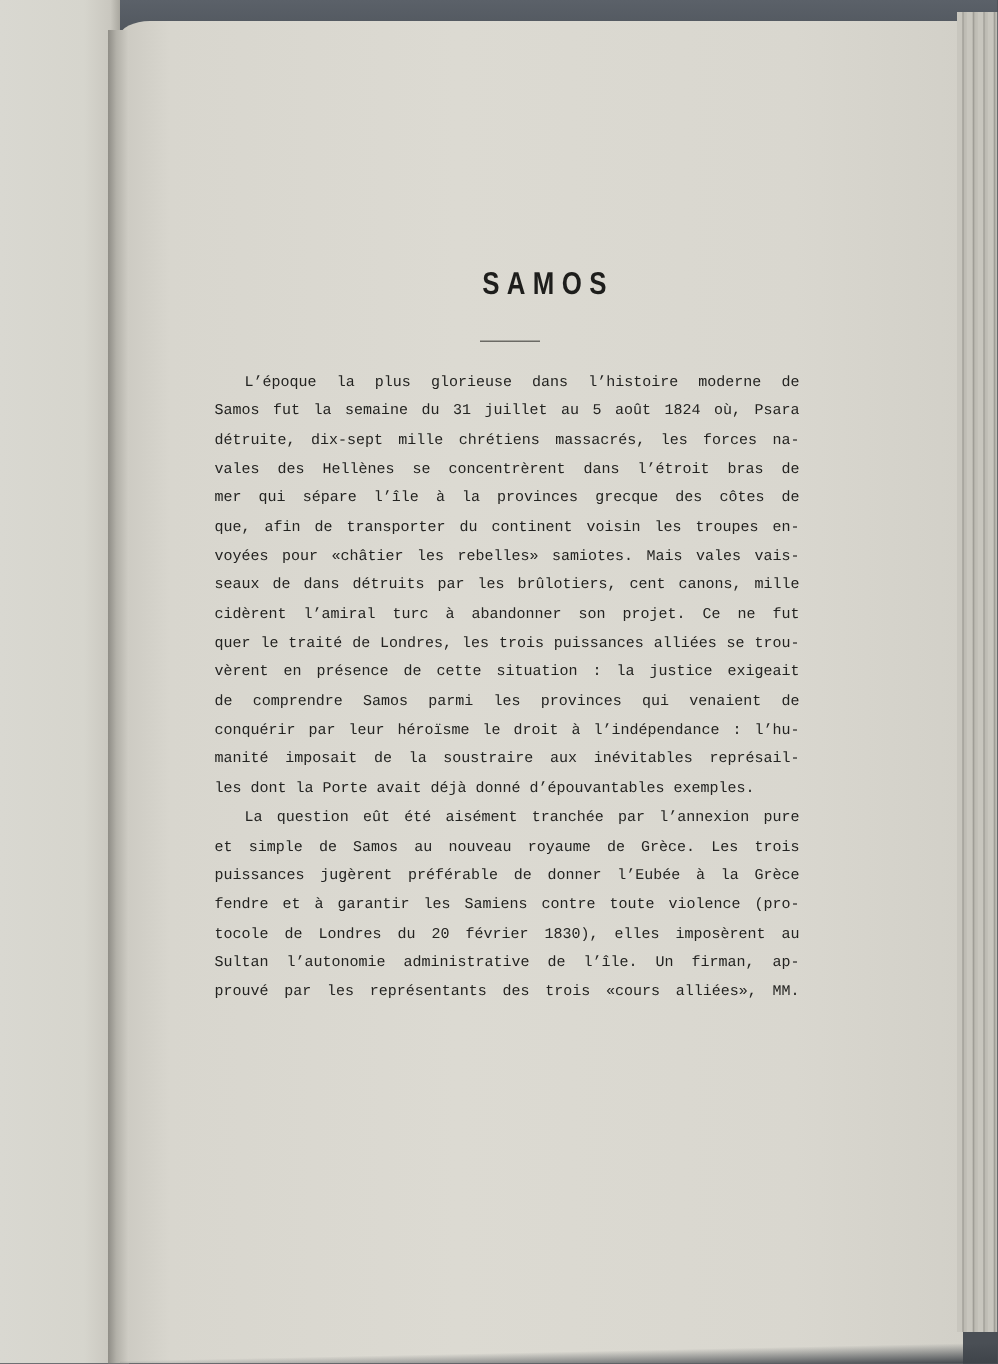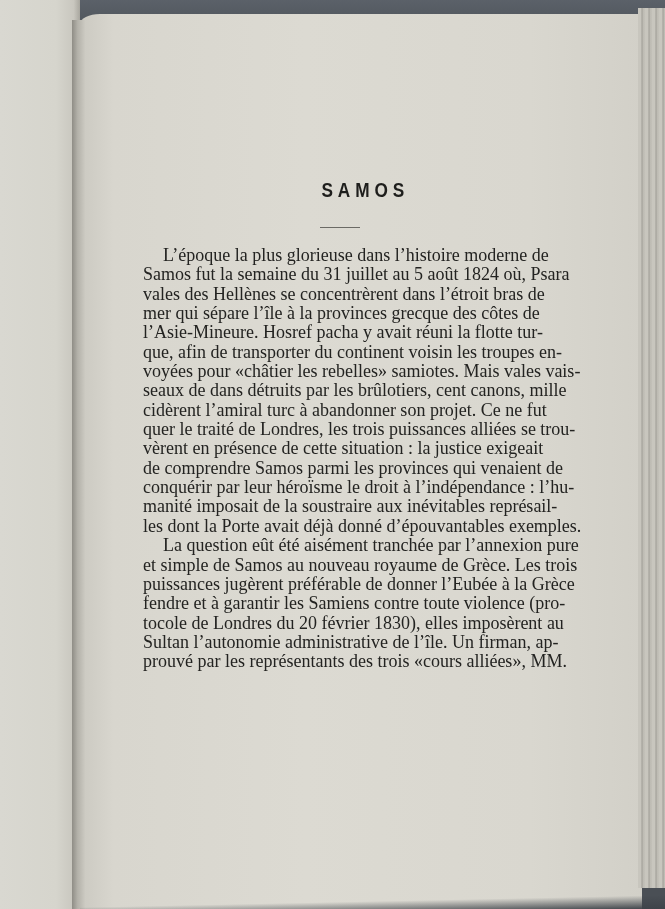--- a/index.html
+++ b/index.html
@@ -45,22 +45,23 @@
     transform: scaleX(0.82);
     transform-origin: 305px 0;
   }
   .title-rule {
     position: absolute; left: 320px; top: 227px; width: 40px; height: 1px;
     background: #6b6a65;
   }
   .body-text {
     position: absolute; left: 143px; top: 246px; width: 390px;
     color: #232321;
-    font-size: 18px;
+    font-size: 10px;
     line-height: 19.35px;
+    font-family: Liberation Mono, monospace;
   }
   .line {
     display: block; white-space: nowrap;
     text-align: justify; text-align-last: justify;
     height: 19.35px;
   }
   .line.indent { padding-left: 20px; }
   .line.last { text-align-last: left; }
 </style>
 </head>
@@ -73,23 +74,23 @@
 <div class="page-edges"></div>
 <div class="bottom-shadow"></div>
 
 <div class="chapter-title">SAMOS</div>
 <div class="title-rule"></div>
 
 <div class="body-text">
 
   <span class="line indent">L’époque la plus glorieuse dans l’histoire moderne de</span>
   <span class="line">Samos fut la semaine du 31 juillet au 5 août 1824 où, Psara</span>
+  <span class="line">détruite, dix-sept mille chrétiens massacrés, les forces na-</span>
   <span class="line">vales des Hellènes se concentrèrent dans l’étroit bras de</span>
   <span class="line">mer qui sépare l’île à la provinces grecque des côtes de</span>
-  <span class="line">l’Asie-Mineure. Hosref pacha y avait réuni la flotte tur-</span>
   <span class="line">que, afin de transporter du continent voisin les troupes en-</span>
   <span class="line">voyées pour «châtier les rebelles» samiotes. Mais vales vais-</span>
   <span class="line">seaux de dans détruits par les brûlotiers, cent canons, mille</span>
   <span class="line">cidèrent l’amiral turc à abandonner son projet. Ce ne fut</span>
   <span class="line">quer le traité de Londres, les trois puissances alliées se trou-</span>
   <span class="line">vèrent en présence de cette situation : la justice exigeait</span>
   <span class="line">de comprendre Samos parmi les provinces qui venaient de</span>
   <span class="line">conquérir par leur héroïsme le droit à l’indépendance : l’hu-</span>
   <span class="line">manité imposait de la soustraire aux inévitables représail-</span>
   <span class="line last">les dont la Porte avait déjà donné d’épouvantables exemples.</span>

